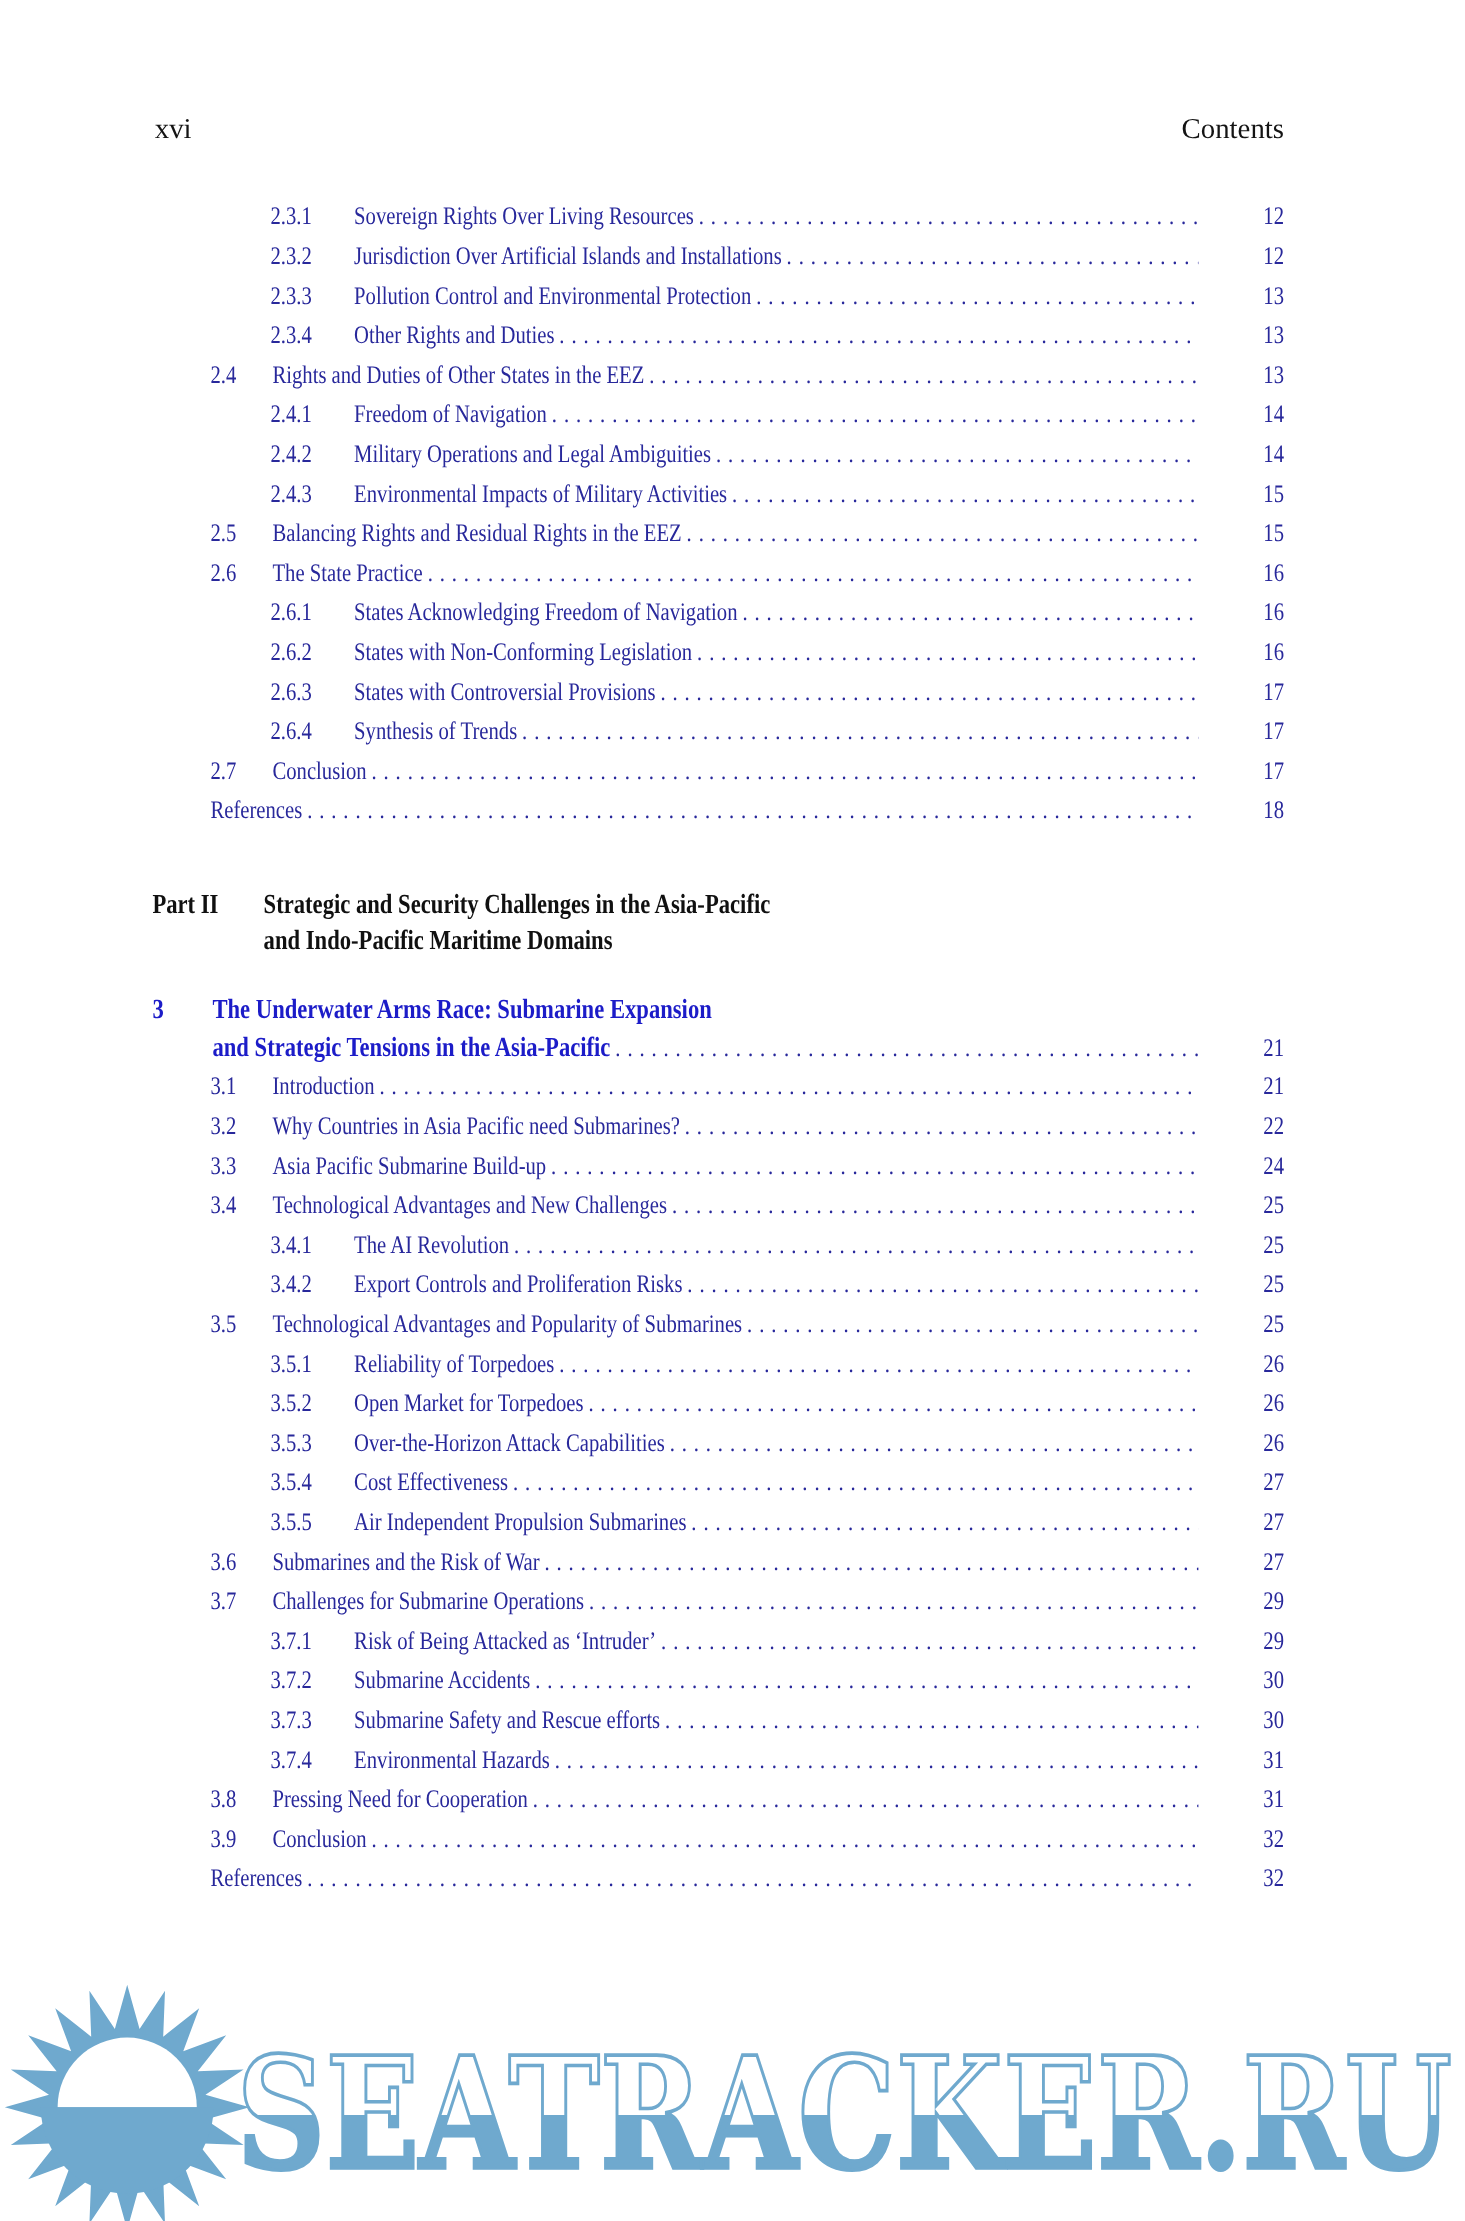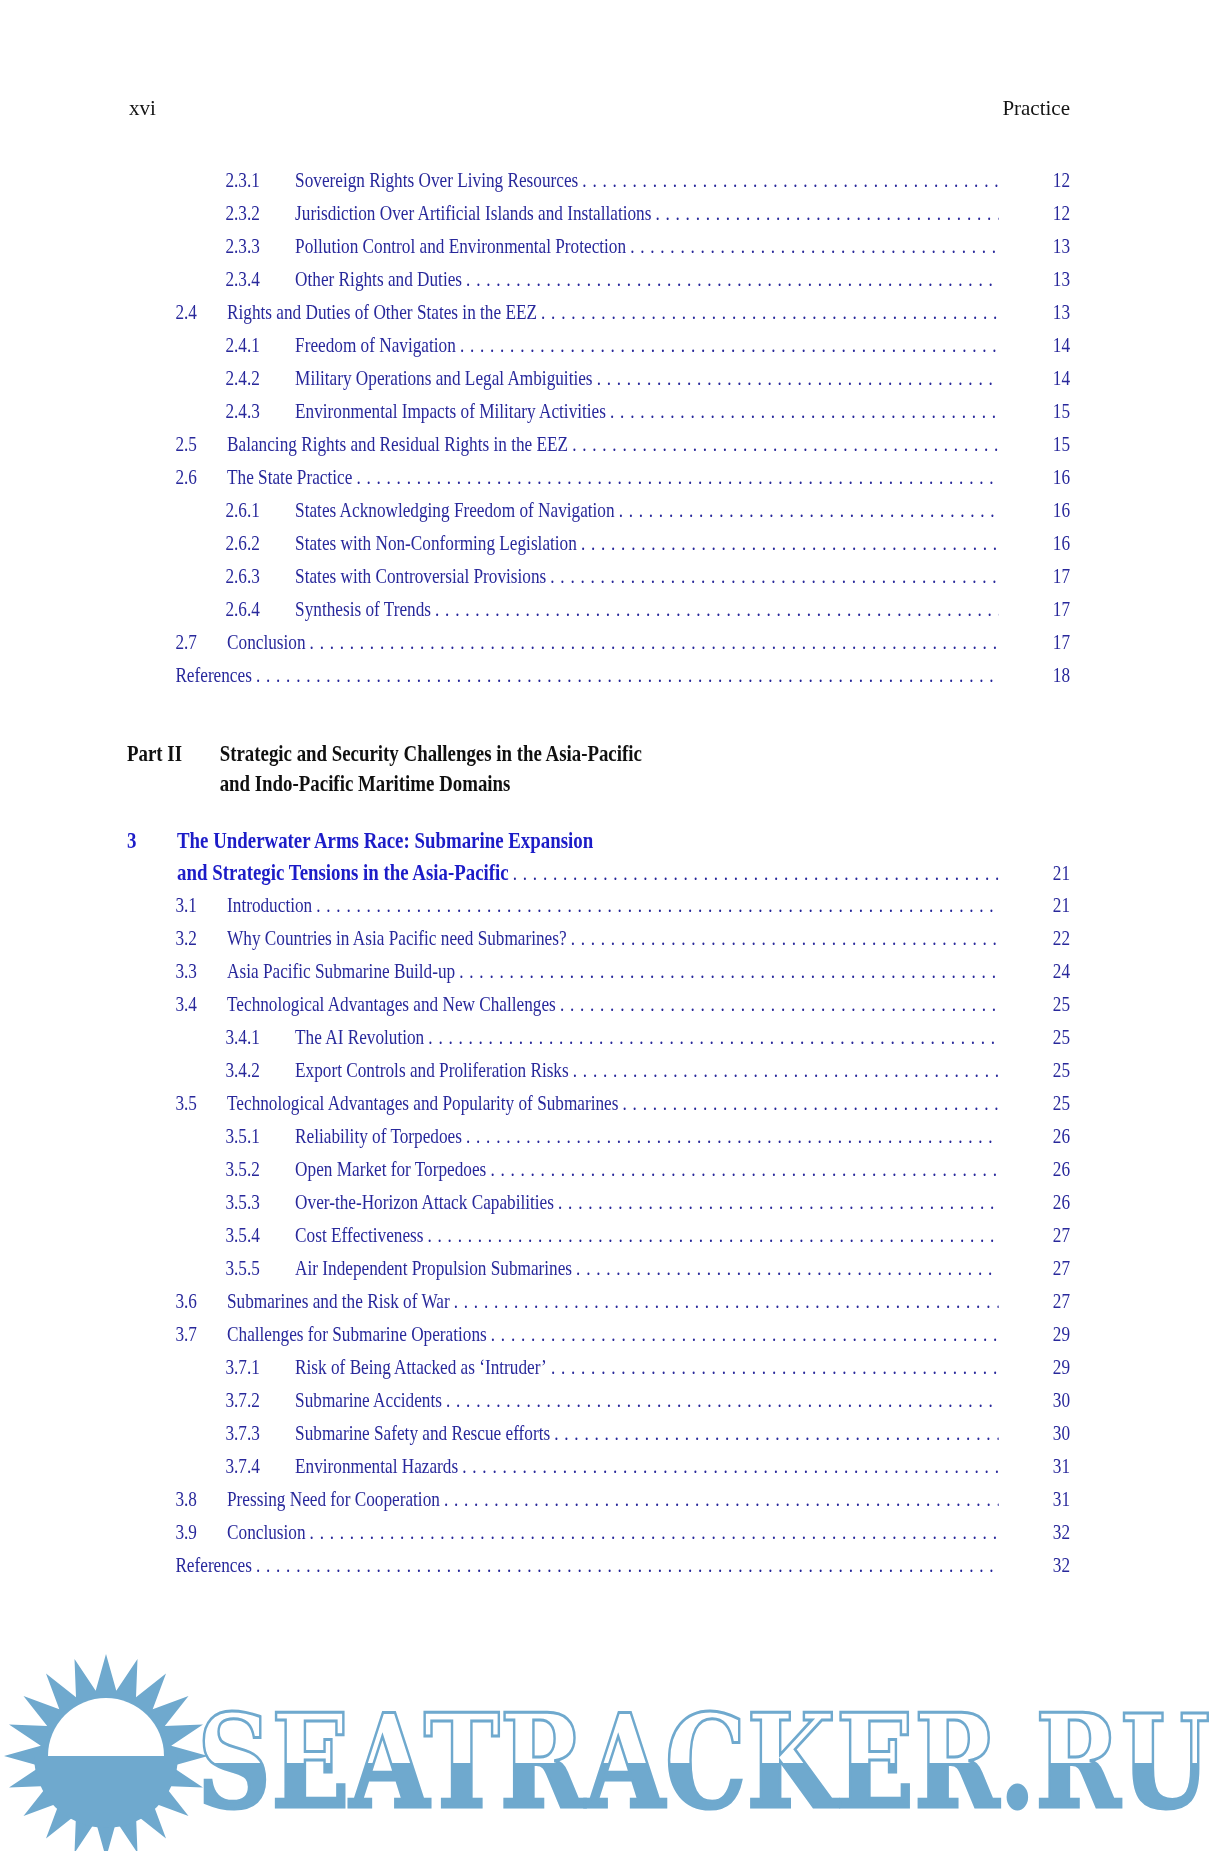--- a/index.html
+++ b/index.html
@@ -7,21 +7,21 @@
     position:relative;
     width:1221px;height:1851px;
     background:#ffffff;
     overflow:hidden;
     font-family:"Liberation Serif", serif;
   }
   
   .page-header{
     position:absolute;left:129px;top:92px;width:941px;
     display:flex;justify-content:space-between;
-    font-size:21px;line-height:33px;color:#141414;
+    font-size:24px;line-height:33px;color:#141414;
   }
   
   .content{
     position:absolute;left:127px;top:164px;width:1150px;
     transform:scaleX(0.82);transform-origin:0 0;
     color:var(--entry-text);
   }
   .toc-row{
     display:flex;align-items:baseline;
     height:33px;font-size:21px;line-height:33px;
@@ -69,21 +69,21 @@
     stroke:var(--watermark);stroke-width:3px;
   }
 </style>
 </head>
 <body>
 
 <div class="page">
 
   <div class="page-header">
     <span>xvi</span>
-    <span>Practice</span>
+    <span>Contents</span>
   </div>
 
   <div class="content">
 
     <div>
 
         <div class="toc-row l2">
           <span class="num">2.3.1</span>
           <span class="lbl">Sovereign Rights Over Living Resources</span>
           <span class="dots">..........................................................................................</span>

